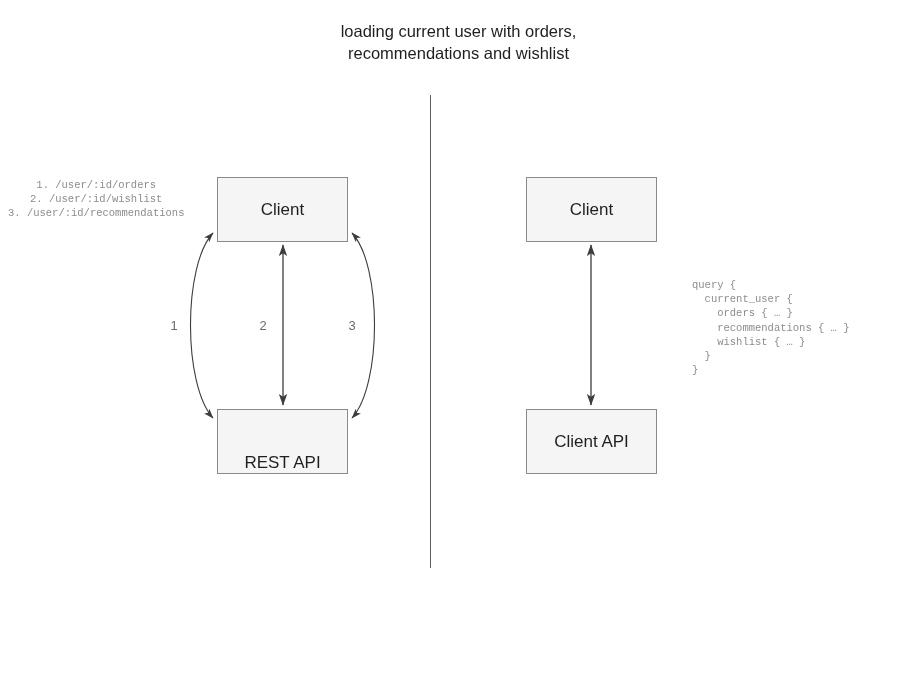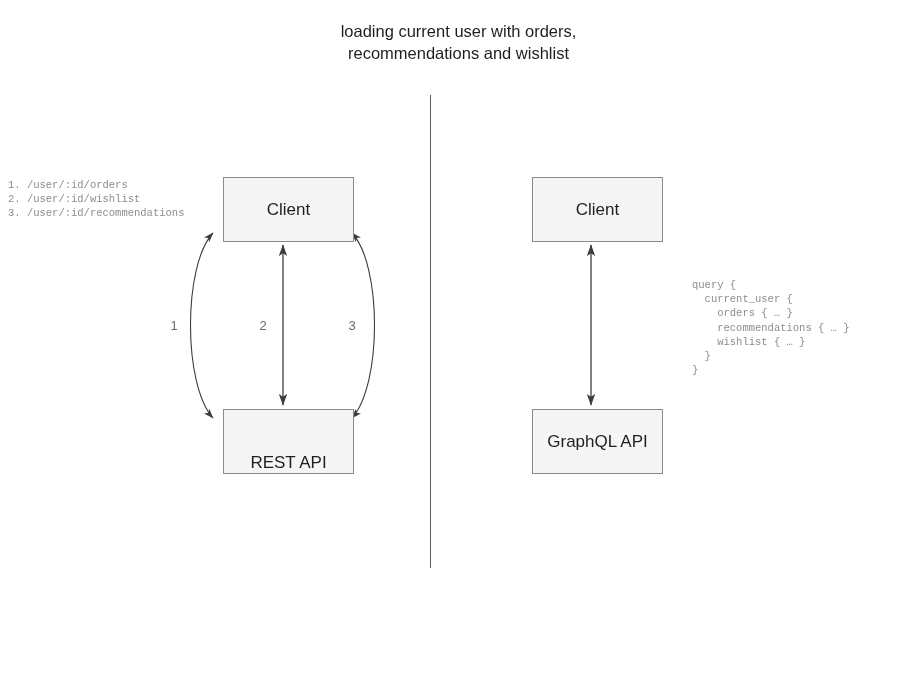--- a/index.html
+++ b/index.html
@@ -47,21 +47,20 @@
     width: 131px;
     height: 65px;
     background: #f5f5f5;
     border: 1px solid #8a8a8a;
     display: flex;
     align-items: center;
     justify-content: center;
     font-size: 17px;
     color: #1f1f1f;
     font-family: "Liberation Sans", sans-serif;
-    margin-left: 6px;
   }
   #node-rest-client   { left: 217px; top: 177px; }
   #node-rest-api      { left: 217px; top: 409px; align-items: flex-end; }
   #node-gql-client    { left: 526px; top: 177px; }
   #node-gql-api       { left: 526px; top: 409px; }
 
   
   #arrow-layer {
     position: absolute;
     left: 0;
@@ -85,21 +84,21 @@
 
   
   .code-block {
     position: absolute;
     font-family: "Liberation Mono", monospace;
     font-size: 10.5px;
     line-height: 14.2px;
     color: #8d8d8d;
     white-space: pre;
   }
-  #rest-endpoint-list { left: 8px;   top: 178px; }
+  #rest-endpoint-list { left: 8px;   top: 178px; text-align: center; }
   #graphql-query      { left: 664px; top: 278px; margin-left: 28px; }
 </style>
 </head>
 <body>
 
 <div id="canvas">
 
   <div id="diagram-title">loading current user with orders,
 recommendations and wishlist</div>
 
@@ -130,21 +129,21 @@
 
   <div class="node" id="node-rest-api">
     <span>REST API</span>
   </div>
 
   <div class="node" id="node-gql-client">
     <span>Client</span>
   </div>
 
   <div class="node" id="node-gql-api">
-    <span>GraphQL API</span>
+    <span>Client API</span>
   </div>
 
   <div class="edge-label" id="edge-label-1">1</div>
   <div class="edge-label" id="edge-label-2">2</div>
   <div class="edge-label" id="edge-label-3">3</div>
 
   <div class="code-block" id="rest-endpoint-list">1. /user/:id/orders
 2. /user/:id/wishlist
 3. /user/:id/recommendations</div>
 

